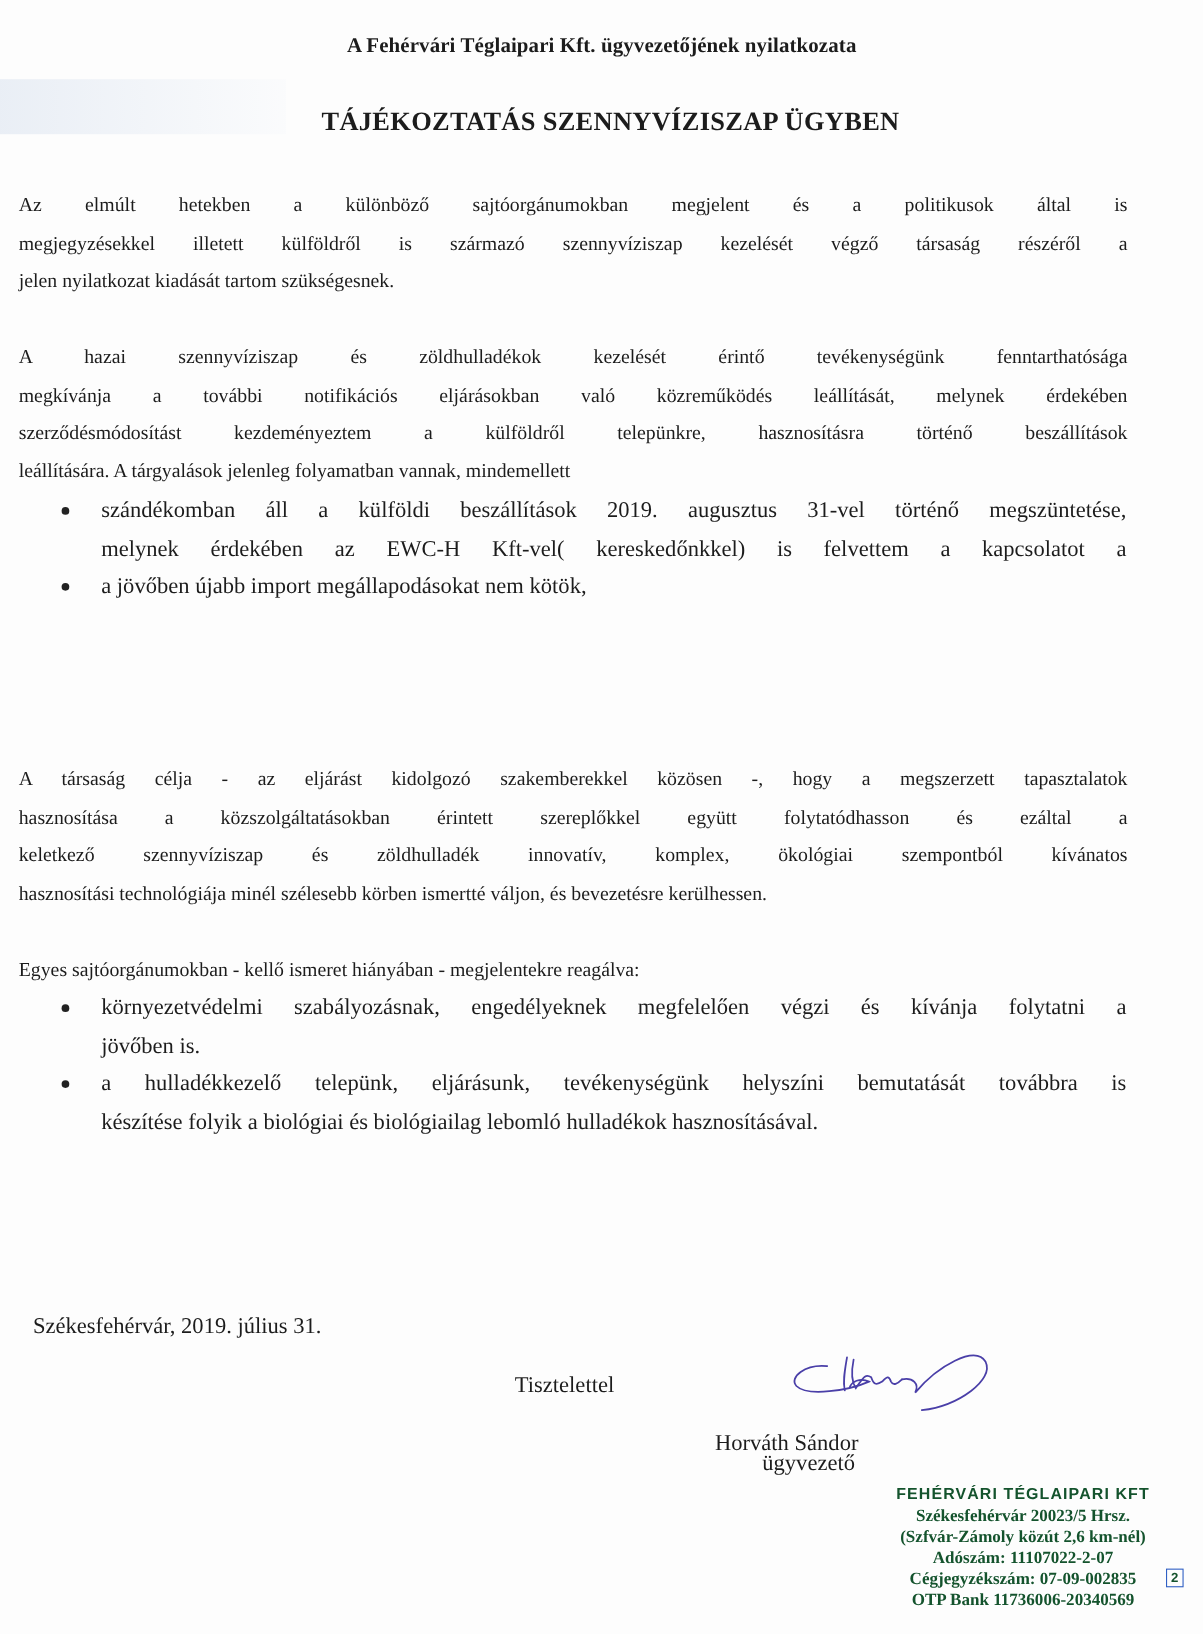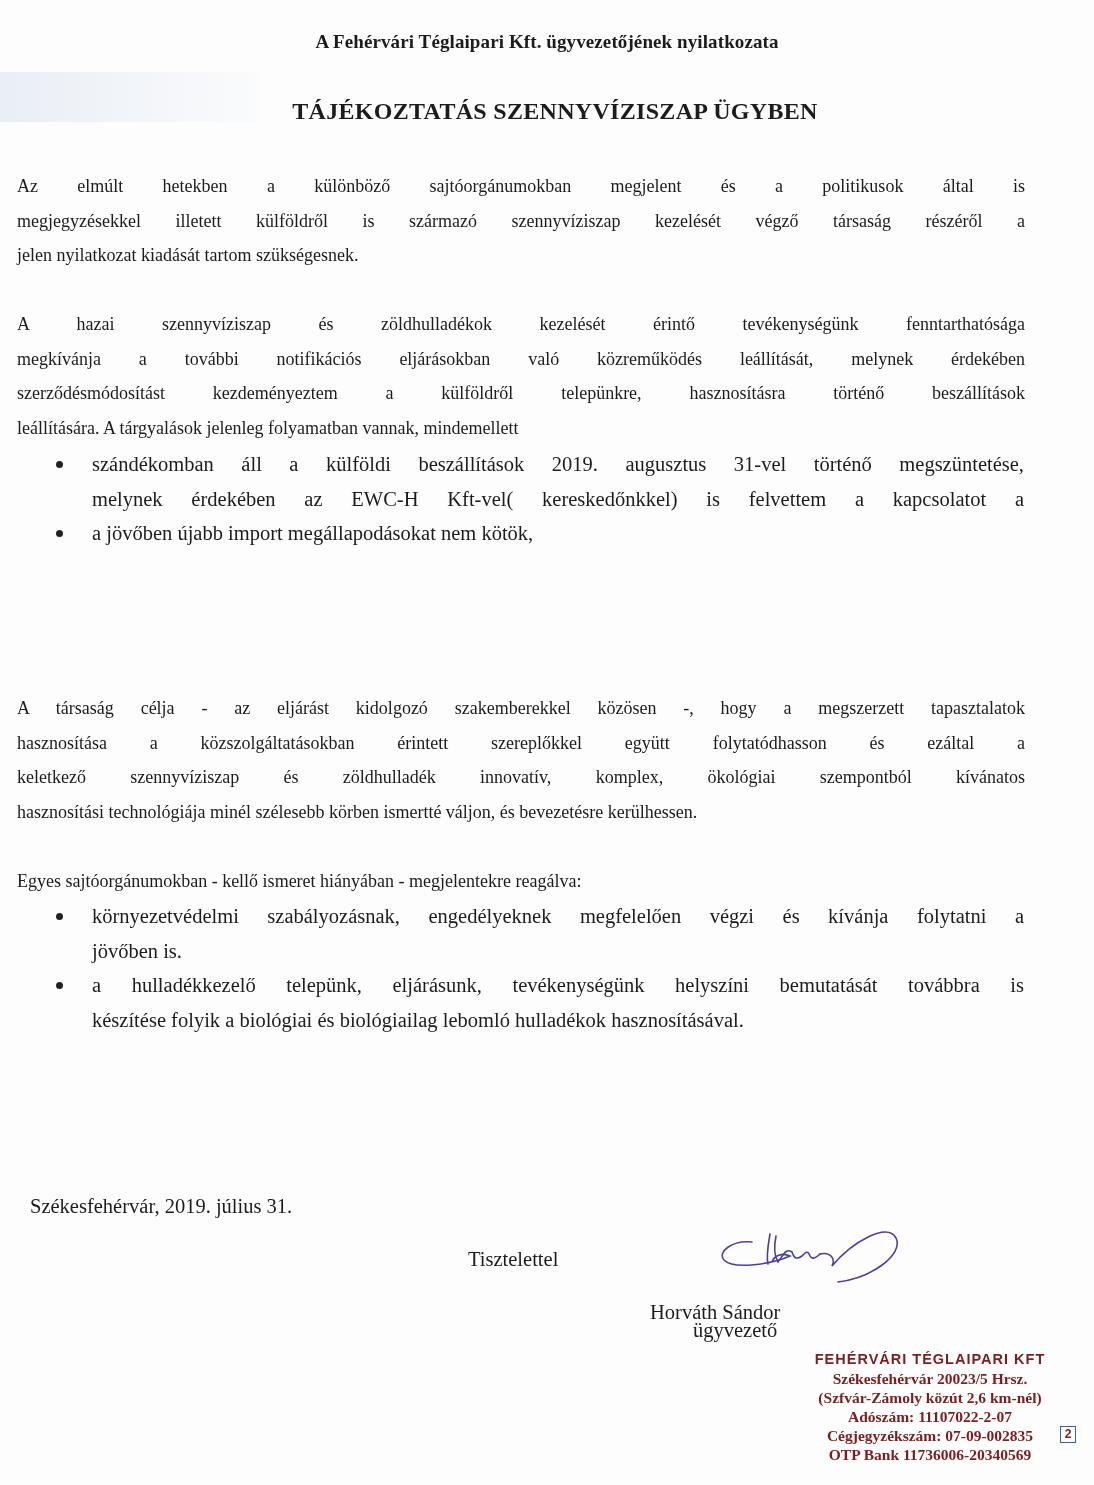--- a/index.html
+++ b/index.html
@@ -37,21 +37,21 @@
   }
   .bullet .ln { display: block; text-align: justify; text-align-last: justify; white-space: nowrap; }
   .bullet .ln.last { text-align-last: left; }
   .date { position: absolute; left: 30px; top: 1180px; font-size: 20.5px; margin-top: 15px; }
   .closing { position: absolute; left: 468px; top: 1248px; font-size: 20.5px; }
   .signer-name { position: absolute; left: 650px; top: 1301px; font-size: 20.5px; }
   .signer-role { position: absolute; left: 693px; top: 1319px; font-size: 20.5px; }
   .signature { position: absolute; left: 712px; top: 1212px; width: 190px; height: 78px; }
   .stamp {
     position: absolute; left: 780px; top: 1350px; width: 300px;
-    color: #7f1d1d; font-family: "Liberation Serif", serif; font-weight: bold;
+    color: #14532d; font-family: "Liberation Serif", serif; font-weight: bold;
     text-align: center; line-height: 19px; font-size: 15.5px;
   }
   .stamp .s-head { font-family: "Liberation Sans", sans-serif; font-size: 14.5px; letter-spacing: 1px; }
   .stamp .s-badge {
     position: absolute; right: 4px; top: 76px; width: 14px; height: 15px;
     border: 1.5px solid #2f5fc4; font-size: 12px; line-height: 14px; font-family: "Liberation Sans", sans-serif;
   }
 </style>
 </head>
 <body>

